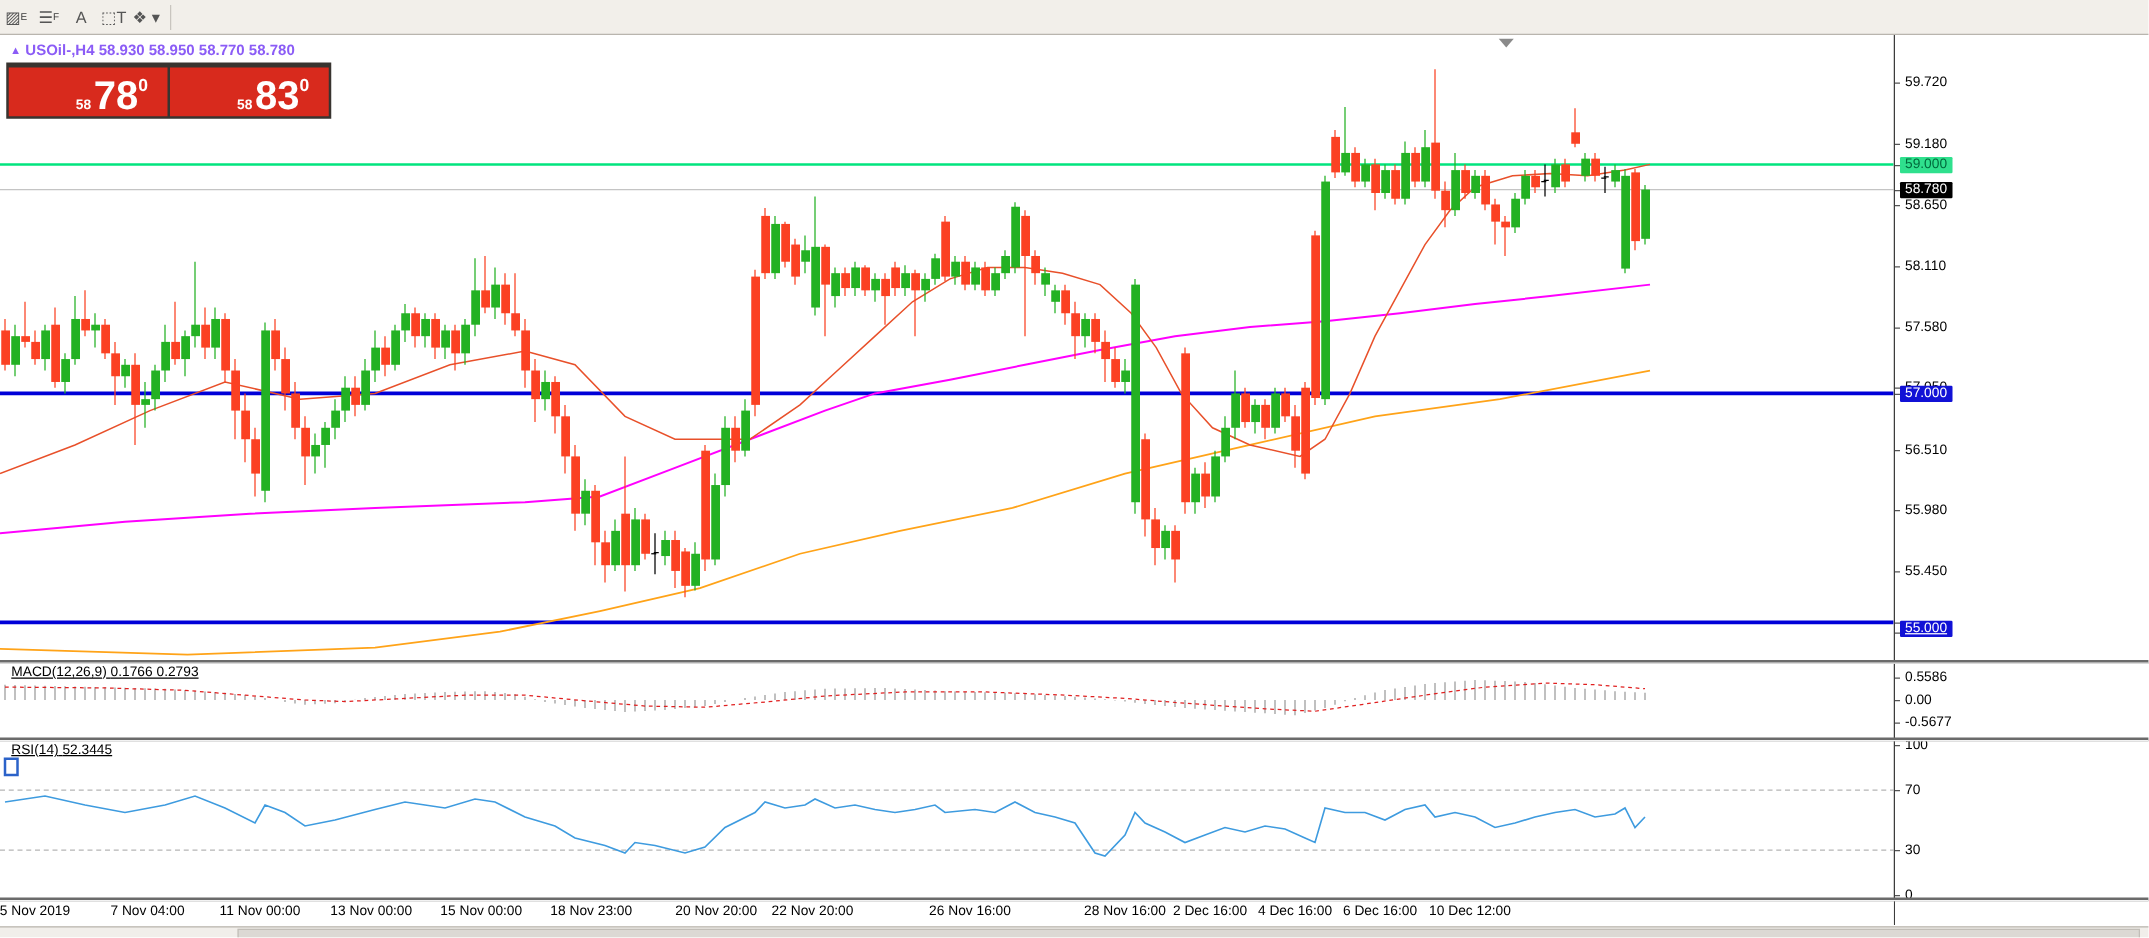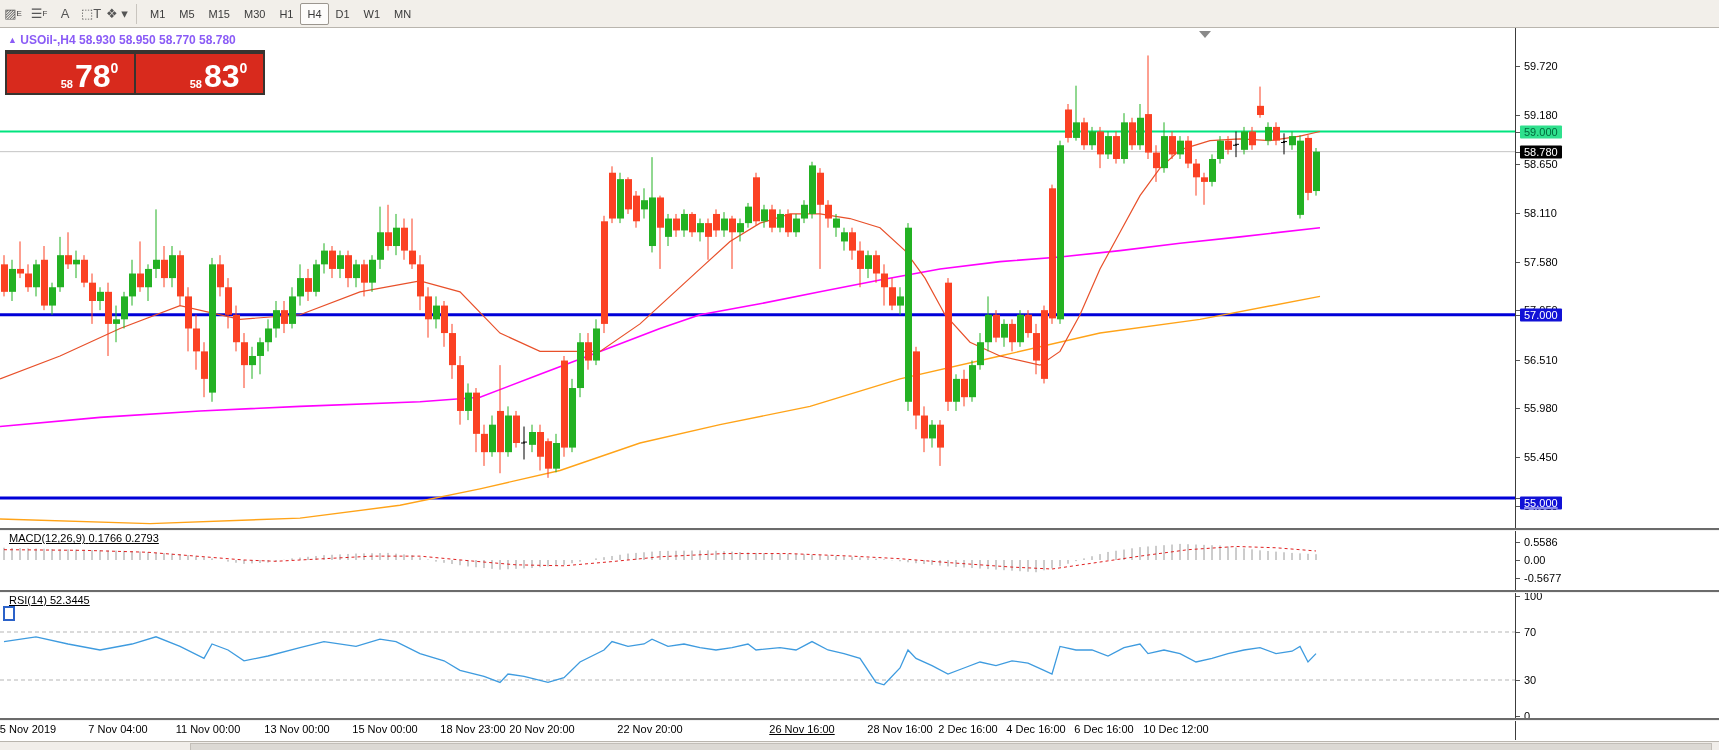--- a/index.html
+++ b/index.html
@@ -65,31 +65,20 @@
         <div class="tbtn">
           <span style="font-size:13px;color:#555;">⬚T</span>
           <sub style="font-size:8px;"></sub>
         </div>
         <div class="tbtn">
           <span style="font-size:13px;color:#555;">❖ ▾</span>
           <sub style="font-size:8px;"></sub>
         </div>
       </div>
     <div class="tsep"></div>
-    <div id="tfs" style="display: flex;">
-        <div class="tf">M1</div>
-        <div class="tf">M5</div>
-        <div class="tf">M15</div>
-        <div class="tf">M30</div>
-        <div class="tf">H1</div>
-        <div class="tf active">H4</div>
-        <div class="tf">D1</div>
-        <div class="tf">W1</div>
-        <div class="tf">MN</div>
-      </div>
   </div>
 
   <div id="chart"><svg width="1515" height="500">
         <line x1="0" y1="103.5" x2="1515" y2="103.5" stroke="#00e47e" stroke-width="2"></line>
         <line x1="0" y1="123.6563999999999" x2="1515" y2="123.6563999999999" stroke="#c4c4c4" stroke-width="1"></line>
         <line x1="0" y1="286.74" x2="1515" y2="286.74" stroke="#0000d8" stroke-width="3"></line>
         <line x1="0" y1="469.98" x2="1515" y2="469.98" stroke="#0000d8" stroke-width="3"></line>
         <polyline points="0,491.05259999999976 150,495.6336000000001 300,490.1363999999999 400,477.3095999999999 480,460.81799999999987 560,442.49400000000026 640,415.00799999999987 720,396.68400000000025 810,378.36 900,350.87400000000025 1000,327.9690000000003 1100,305.0640000000003 1200,291.32099999999974 1320,268.4159999999997" fill="none" stroke="#ffa318" stroke-width="1.4"></polyline>
         <polyline points="0,398.5163999999999 100,389.35439999999977 200,382.94099999999975 300,378.36 420,373.7790000000003 480,369.19799999999987 540,346.2929999999999 600,323.3879999999999 660,300.4829999999999 700,286.74 760,275.74560000000025 820,263.83500000000004 880,251.92439999999976 940,240.93 1000,233.60040000000015 1060,229.0193999999998 1120,222.60599999999974 1180,215.2763999999999 1240,208.8629999999999 1320,199.70099999999974" fill="none" stroke="#ff00ff" stroke-width="1.6"></polyline>
         <polyline points="0,350.87400000000025 60,327.9690000000003 120,300.4829999999999 180,277.57799999999986 240,291.32099999999974 300,286.74 360,263.83500000000004 420,252.84060000000025 460,263.83500000000004 500,305.0640000000003 540,323.3879999999999 600,323.3879999999999 640,295.90200000000016 670,268.4159999999997 700,240.93 730,213.44400000000027 760,195.12 790,185.95799999999986 820,185.95799999999986 850,190.53900000000027 880,199.70099999999974 905,222.60599999999974 925,250.09200000000013 945,286.74 970,314.2259999999998 1000,327.9690000000003 1040,337.13099999999974 1060,323.3879999999999 1080,286.74 1100,240.93 1120,204.28200000000015 1140,167.63400000000027 1160,140.14799999999985 1180,121.82400000000027 1210,112.66200000000013 1240,110.82959999999984 1270,112.66200000000013 1300,108.08099999999973 1320,103.5" fill="none" stroke="#e8502a" stroke-width="1.2"></polyline>
@@ -680,23 +669,23 @@
       <div class="pl" style="top: 688px;">0</div>
       <div class="tick" style="top: 688px;"></div>
     </div>
   <div id="timeaxis">
       <div class="tlabel" style="left: 28px;">5 Nov 2019</div>
       <div class="tlabel" style="left: 118px;">7 Nov 04:00</div>
       <div class="tlabel" style="left: 208px;">11 Nov 00:00</div>
       <div class="tlabel" style="left: 297px;">13 Nov 00:00</div>
       <div class="tlabel" style="left: 385px;">15 Nov 00:00</div>
       <div class="tlabel" style="left: 473px;">18 Nov 23:00</div>
-      <div class="tlabel" style="left: 542px;">20 Nov 20:00</div>
+      <div class="tlabel" style="left: 573px;">20 Nov 20:00</div>
       <div class="tlabel" style="left: 650px;">22 Nov 20:00</div>
-      <div class="tlabel" style="left: 802px; text-decoration: underline;">26 Nov 16:00</div>
+      <div class="tlabel" style="left: 776px;">26 Nov 16:00</div>
       <div class="tlabel" style="left: 900px;">28 Nov 16:00</div>
       <div class="tlabel" style="left: 968px;">2 Dec 16:00</div>
       <div class="tlabel" style="left: 1036px;">4 Dec 16:00</div>
       <div class="tlabel" style="left: 1104px;">6 Dec 16:00</div>
       <div class="tlabel" style="left: 1176px;">10 Dec 12:00</div>
     </div>
 
   <div class="hsep" style="top:528px;"></div>
   <div class="hsep" style="top:590px;"></div>
   <div class="hsep" style="top:718px;"></div>

